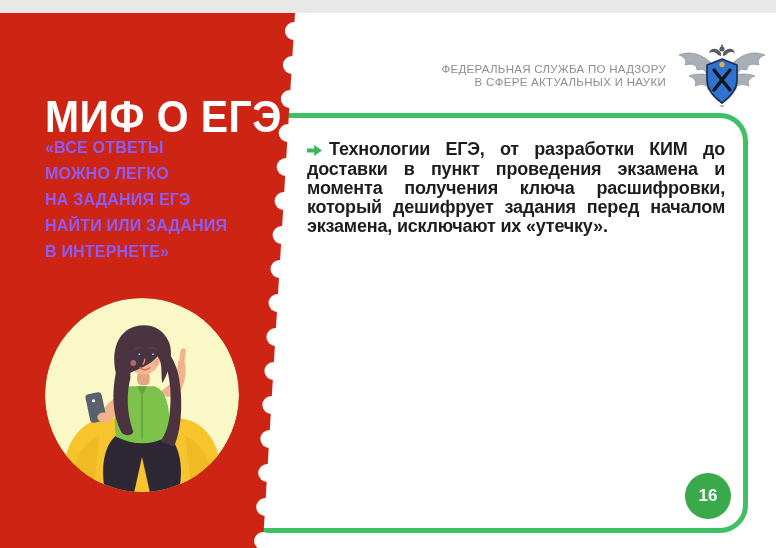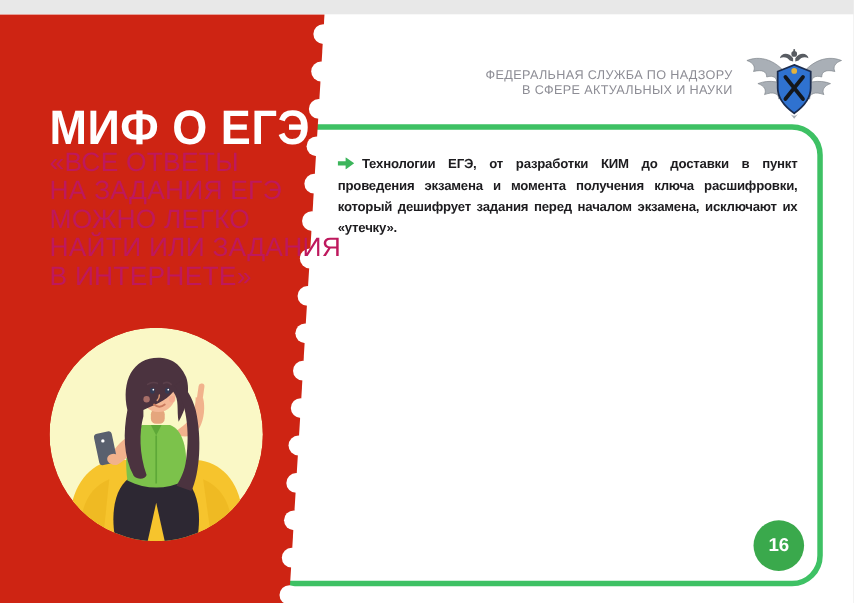--- a/index.html
+++ b/index.html
@@ -16,21 +16,21 @@
     border:5px solid #3ec164;border-radius:0 28px 28px 0;
     padding:22px 18px 0 57px;z-index:1;
   }
   .fact-title{
     margin:0 0 22px 0;color:#42b258;font-weight:bold;
     font-size:18.5px;line-height:21.5px;letter-spacing:.2px;
   }
   .fact-title span{display:block;}
   .fact-item{
     margin:0 0 11px 0;color:#1d1c1f;font-weight:bold;
-    font-size:12px;line-height:19px;letter-spacing:-0.2px;
+    font-size:18px;line-height:19px;letter-spacing:-0.2px;
     text-align:justify;
   }
   .arrow-ico{display:inline-block;vertical-align:-1px;margin-right:7px;}
 
   
   .agency{
     position:absolute;top:50px;right:110px;z-index:1;
     text-align:right;color:#8d8d95;font-size:11.5px;line-height:13px;
     letter-spacing:.3px;
   }
@@ -38,22 +38,22 @@
   .logo{position:absolute;left:676px;top:30px;z-index:1;}
 
   
   .red-shape{position:absolute;left:0;top:0;z-index:2;}
   .myth-title{
     position:absolute;left:45px;top:50px;z-index:3;color:#ffffff;
     font-size:44px;font-weight:bold;white-space:nowrap;
     transform:scaleX(.93);transform-origin:left top;letter-spacing:.5px;
   }
   .myth-quote{
-    position:absolute;left:45px;top:122px;z-index:3;color:#be185d;
-    font-size:24px;font-weight:normal;line-height:26px;letter-spacing:.2px;
+    position:absolute;left:45px;top:122px;z-index:3;color:#8b5cf6;
+    font-size:16px;font-weight:bold;line-height:26px;letter-spacing:.2px;
   }
   .myth-quote span{display:block;}
   .illustration{position:absolute;left:45px;top:285px;width:194px;height:194px;z-index:3;}
 
   
   .page-badge{
     position:absolute;left:685px;top:460px;width:46px;height:46px;z-index:2;
     border-radius:50%;background:#3aa94c;color:#ffffff;
     display:flex;align-items:center;justify-content:center;
     font-size:17px;font-weight:bold;
@@ -123,22 +123,22 @@
       <circle cx="267.2" cy="460" r="9"></circle>
       <circle cx="265.2" cy="494" r="9"></circle>
       <circle cx="263.1" cy="528" r="9"></circle>
     </g>
   </svg>
 
   <h1 class="myth-title">МИФ О ЕГЭ</h1>
 
   <div class="myth-quote">
     <span>«ВСЕ ОТВЕТЫ</span>
+    <span>МОЖНО ЛЕГКО</span>
     <span>НА ЗАДАНИЯ ЕГЭ</span>
-    <span>МОЖНО ЛЕГКО</span>
     <span>НАЙТИ ИЛИ ЗАДАНИЯ</span>
     <span>В ИНТЕРНЕТЕ»</span>
   </div>
 
   <div class="illustration">
     <svg width="194" height="194" viewBox="0 0 200 200">
       <defs>
           <clipPath id="circ">
             <circle cx="100" cy="100" r="100"></circle>
           </clipPath>

